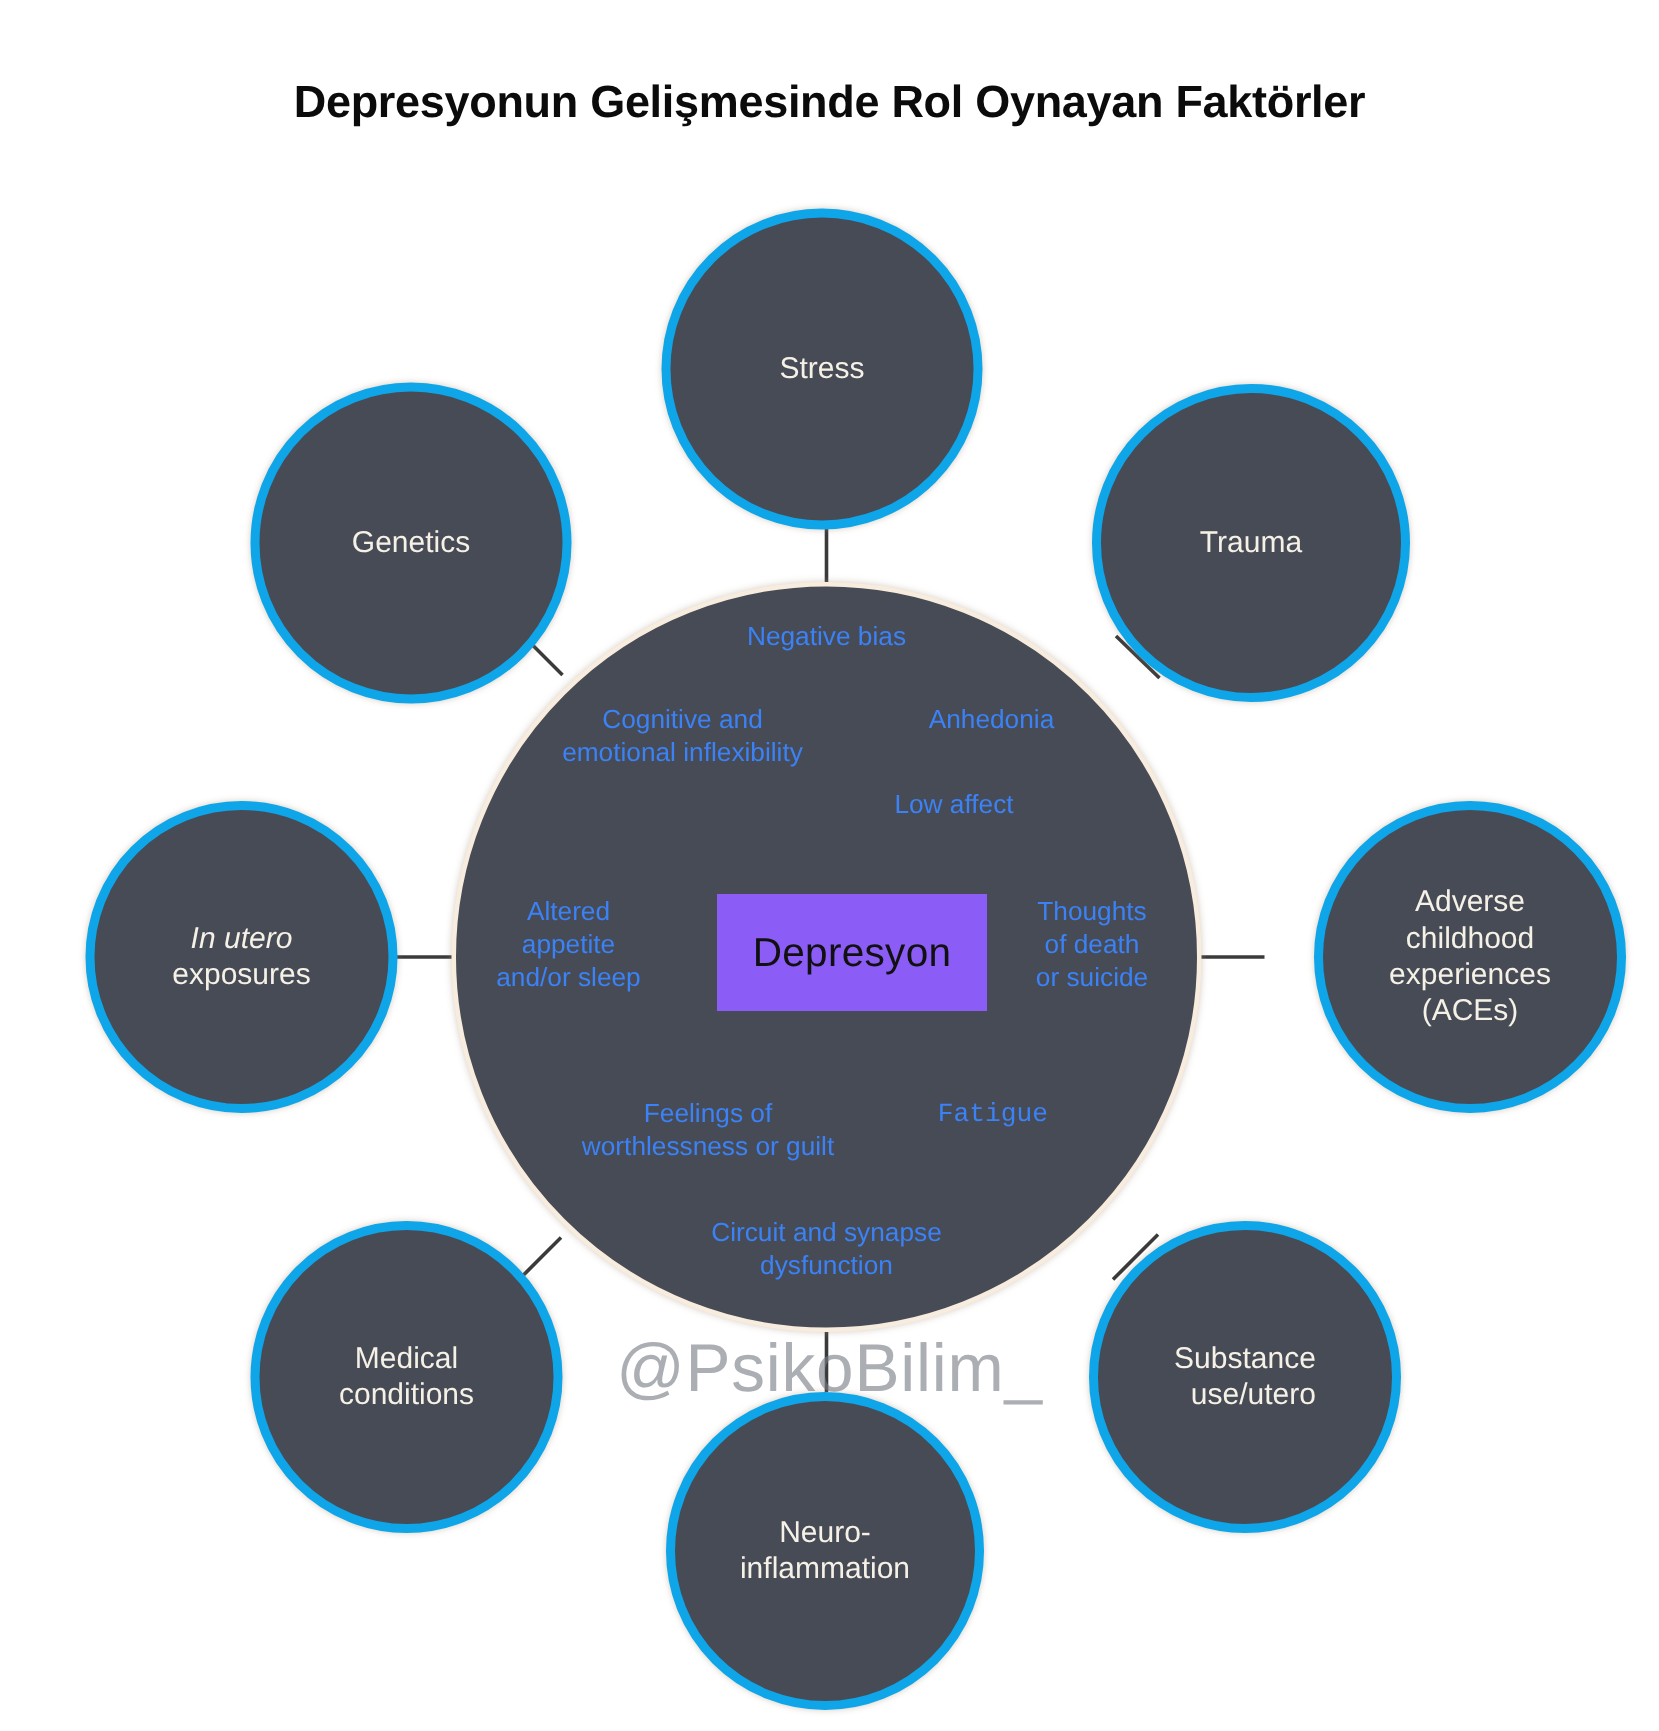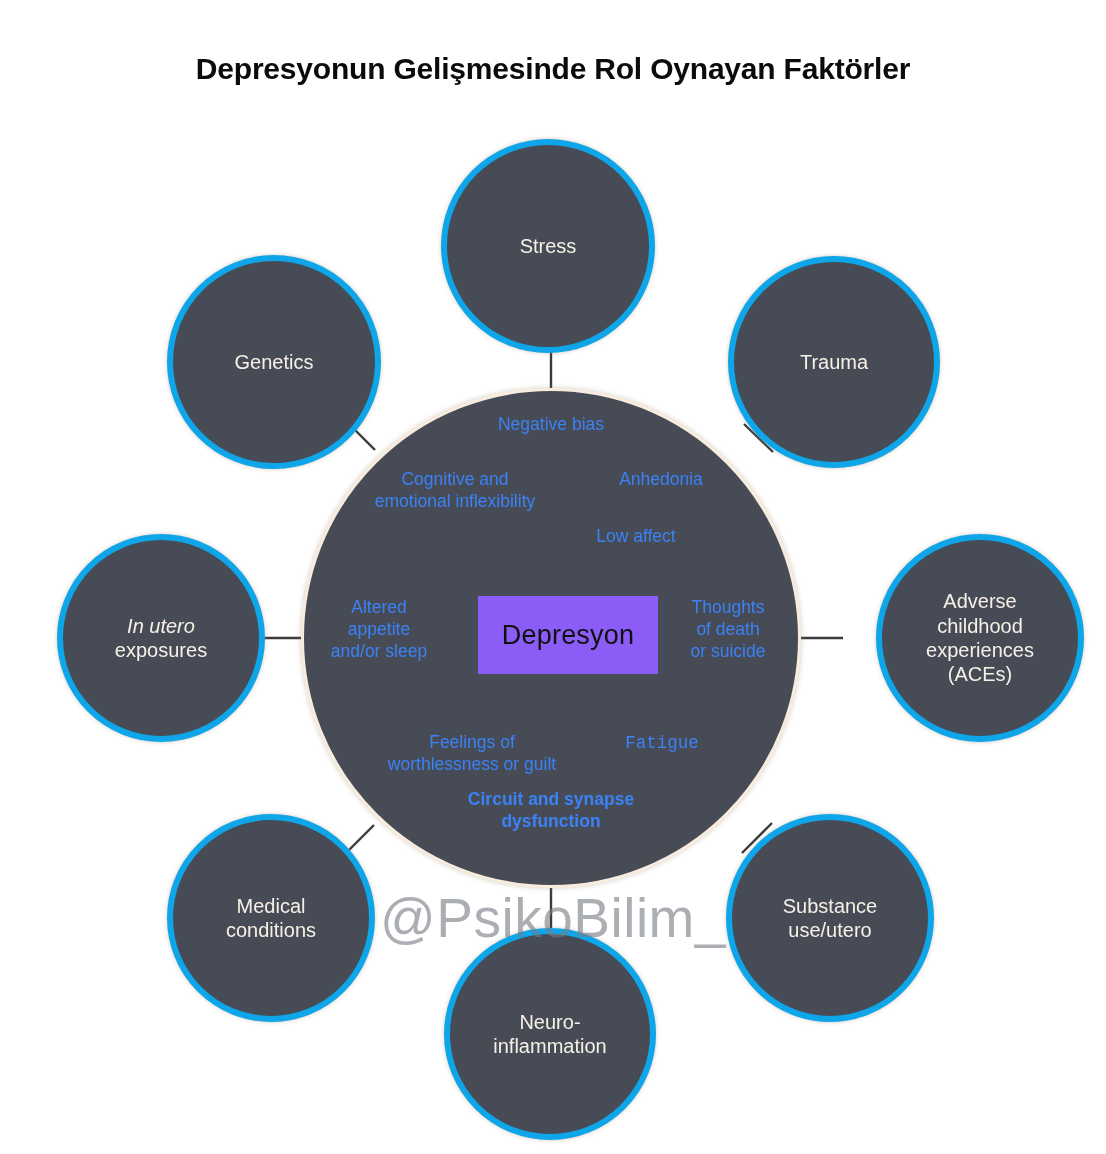--- a/index.html
+++ b/index.html
@@ -93,21 +93,21 @@
     font-size: 27px;
     font-weight: normal;
     letter-spacing: 0.2px;
   }
   #watermark {
     position: absolute;
     left: 0;
     top: 886px;
     width: 1106px;
     text-align: center;
-    font-size: 55px;
+    font-size: 45px;
     color: rgba(120,124,132,0.62);
     letter-spacing: 0.5px;
     z-index: 6;
     pointer-events: none;
     font-family: "Liberation Sans", sans-serif;
   }
   .ital { font-style: italic; }
 </style>
 </head>
 <body>
@@ -162,21 +162,21 @@
 
   <div class="sym" style="left:348px; top:732px; width:248px;">
     <div>Feelings of</div>
     <div>worthlessness or guilt</div>
   </div>
 
   <div class="sym" style="left:597px; top:733px; width:130px;font-family:Liberation Mono, monospace;">
     <span>Fatigue</span>
   </div>
 
-  <div class="sym" style="left:416px; top:789px; width:270px;font-weight:bold;">
+  <div class="sym" style="left:416px; top:811px; width:270px;">
     <div>Circuit and synapse</div>
     <div>dysfunction</div>
   </div>
 
   <div id="depresyon-box">
     <span class="txt">Depresyon</span>
   </div>
 
   <div class="node" style="left:441px; top:139px; width:214px; height:214px;">
     <div class="lbl">Stress</div>
@@ -199,21 +199,21 @@
     </div>
   </div>
 
   <div class="node" style="left:57px; top:534px; width:208px; height:208px;">
     <div class="lbl">
       <div class="ital">In utero</div>
       <div>exposures</div>
     </div>
   </div>
 
-  <div class="node" style="left:726px; top:814px; width:208px; height:208px;">
+  <div class="node" style="left:726px; top:814px; width:208px; height:208px;text-align:right;">
     <div class="lbl">
       <div>Substance</div>
       <div>use/utero</div>
     </div>
   </div>
 
   <div class="node" style="left:167px; top:814px; width:208px; height:208px;">
     <div class="lbl">
       <div>Medical</div>
       <div>conditions</div>

